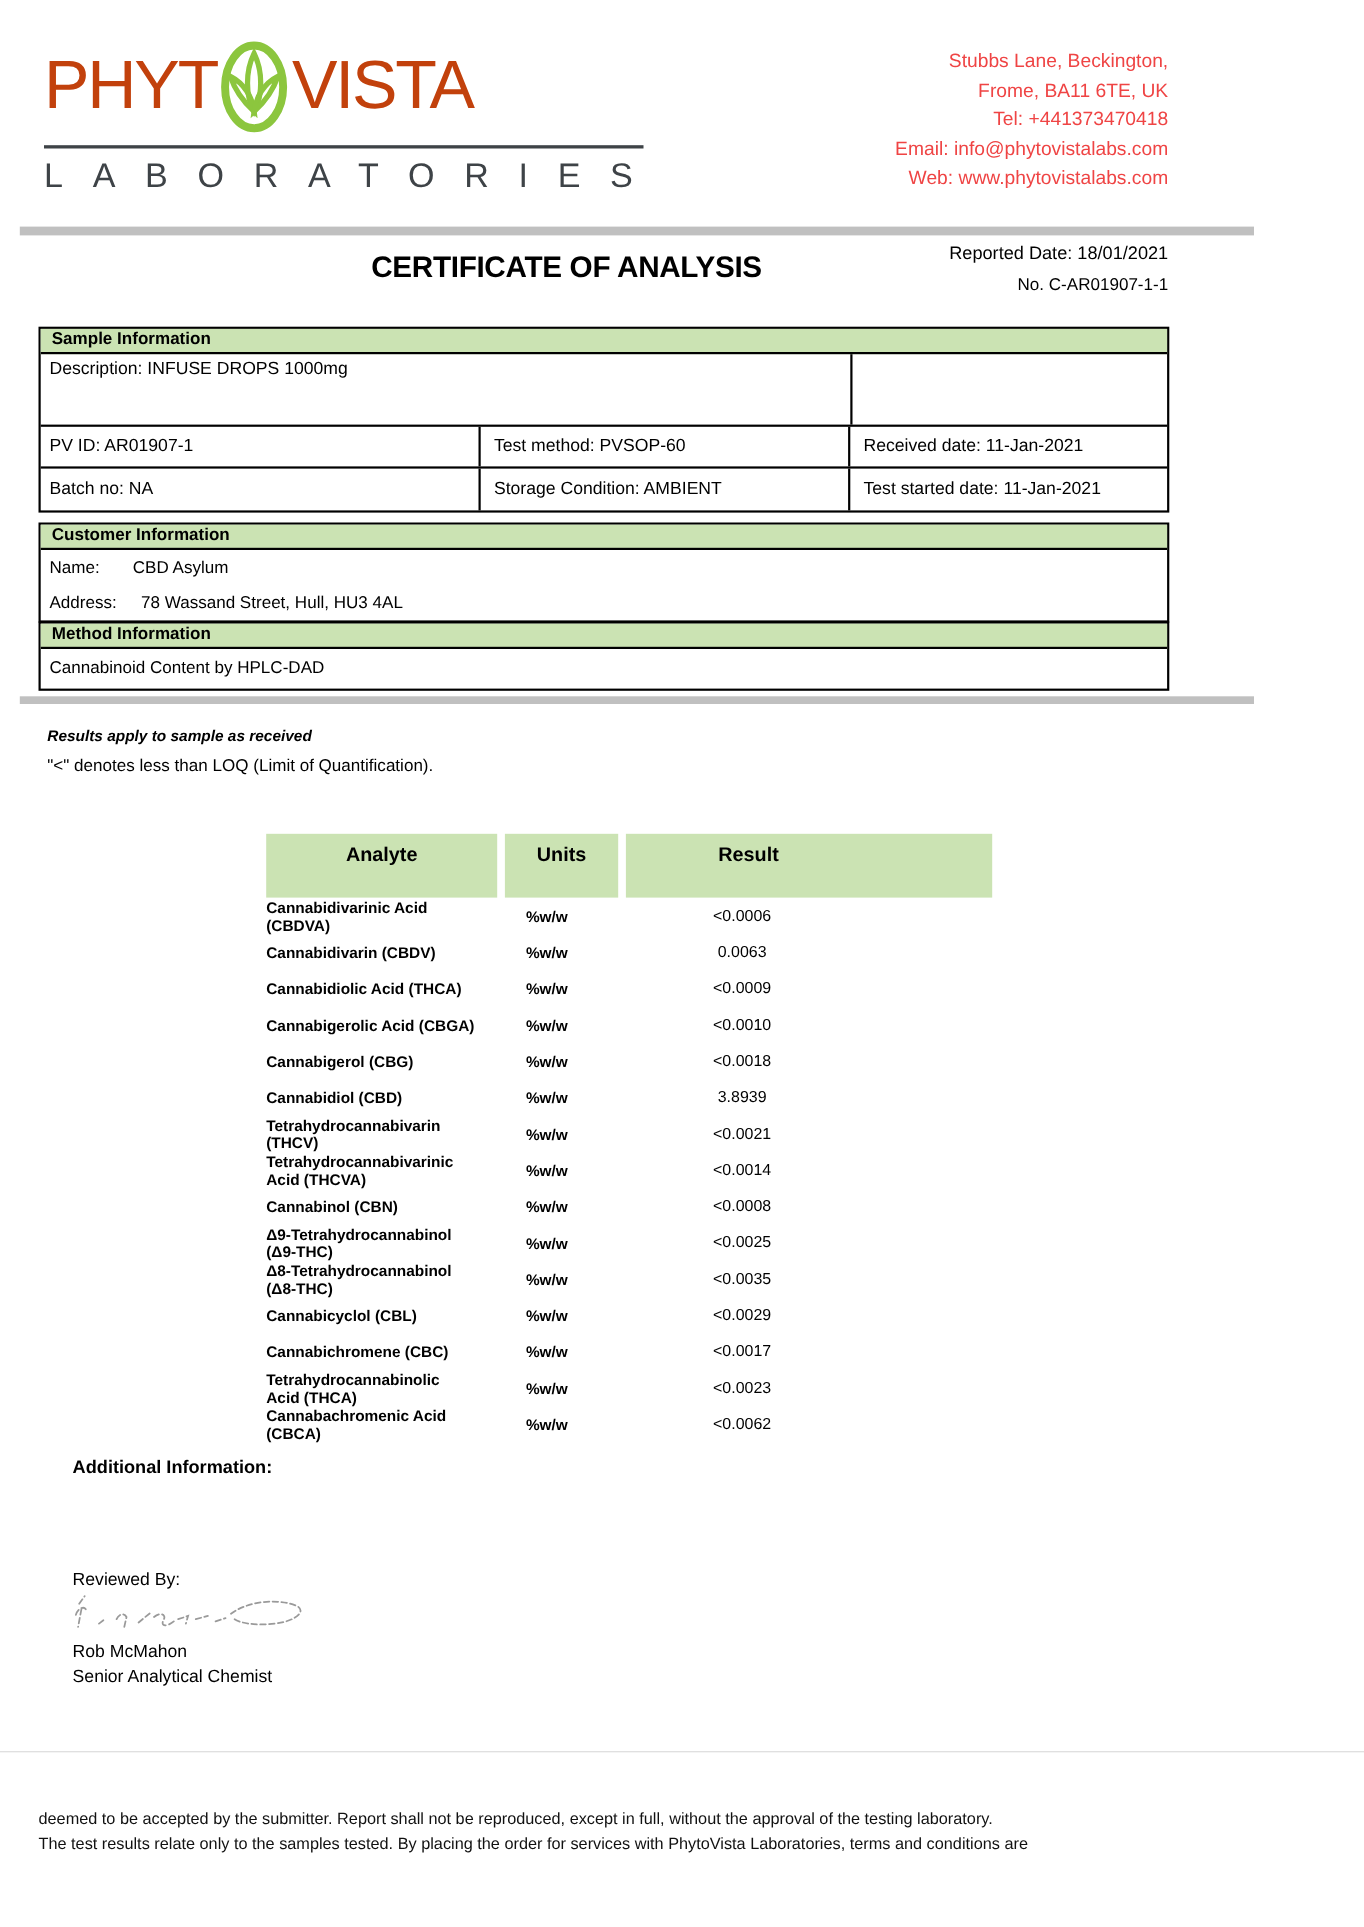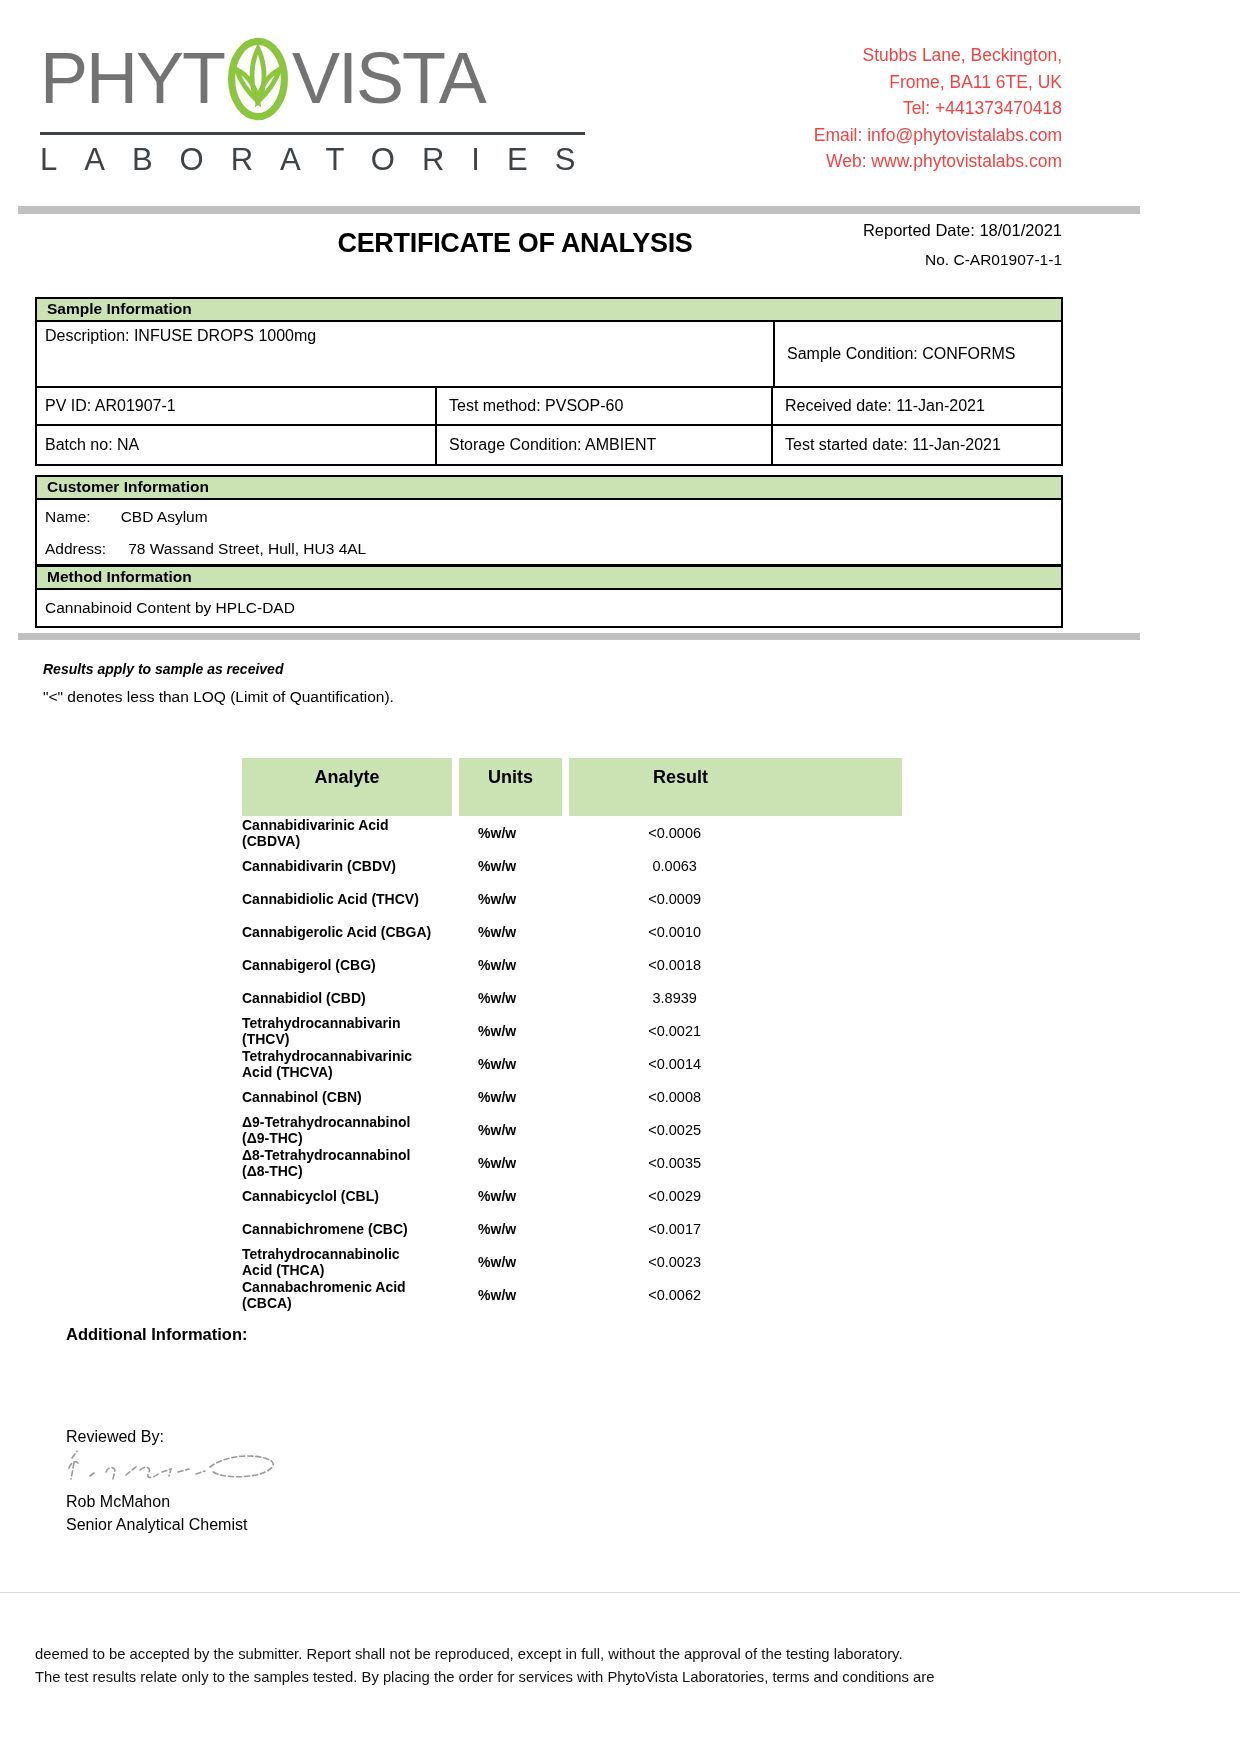--- a/index.html
+++ b/index.html
@@ -3,21 +3,21 @@
 <meta charset="utf-8">
 <style>
   html,body{margin:0;padding:0;background:#ffffff;}
   .page{
     position:relative;width:1240px;height:1752px;background:#ffffff;
     font-family:"Liberation Sans", sans-serif;color:#000;overflow:hidden;
   }
   
   .logo{position:absolute;left:40px;top:26px;width:548px;}
   .logo-top{display:flex;align-items:center;height:104px;}
-  .logo-word{font-size:72px;line-height:104px;color:#737373;letter-spacing:-2px;white-space:nowrap;}
+  .logo-word{font-size:62px;line-height:104px;color:#c2410c;letter-spacing:-2px;white-space:nowrap;}
   .leaf{margin:6px 2px 0 2px;flex:0 0 auto;}
   .logo-rule{height:3px;background:#3E4347;margin-top:2px;width:545px;}
   .logo-sub{margin-top:7px;font-size:31px;color:#3E4347;letter-spacing:27px;white-space:nowrap;}
   .contact{position:absolute;top:42px;right:178px;text-align:right;font-size:17.5px;line-height:26.5px;color:#ef4444;}
   
   .gray-bar{position:absolute;left:18px;width:1122px;background:#C0C0C0;}
   .bar1{top:206px;height:8px;}
   .bar2{top:633px;height:7px;}
   
   .doc-title{position:absolute;top:228px;left:0;width:1030px;text-align:center;font-size:27px;font-weight:bold;letter-spacing:-0.3px;}
@@ -103,21 +103,20 @@
   <div class="doc-title">CERTIFICATE OF ANALYSIS</div>
   <div class="meta">
     <div class="meta-line1">Reported Date: 18/01/2021</div>
     <div class="meta-line2">No. C-AR01907-1-1</div>
   </div>
 
   <div class="section sec-sample">
     <div class="green-head">Sample Information</div>
     <div class="row rowA">
       <div class="cell cell-desc">Description: INFUSE DROPS 1000mg</div>
-      <div class="cell cell-cond">Sample Condition: CONFORMS</div>
     </div>
     <div class="row rowB">
       <div class="cell c1">PV ID: AR01907-1</div>
       <div class="cell c2">Test method: PVSOP-60</div>
       <div class="cell c3">Received date: 11-Jan-2021</div>
     </div>
     <div class="row rowC">
       <div class="cell c1">Batch no: NA</div>
       <div class="cell c2">Storage Condition: AMBIENT</div>
       <div class="cell c3">Test started date: 11-Jan-2021</div>
@@ -159,21 +158,21 @@
       <div class="r-c r-result">&lt;0.0006</div>
     </div>
 
     <div class="r-row">
       <div class="r-c r-analyte">Cannabidivarin (CBDV)</div>
       <div class="r-c r-units">%w/w</div>
       <div class="r-c r-result">0.0063</div>
     </div>
 
     <div class="r-row">
-      <div class="r-c r-analyte">Cannabidiolic Acid (THCV)</div>
+      <div class="r-c r-analyte">Cannabidiolic Acid (THCA)</div>
       <div class="r-c r-units">%w/w</div>
       <div class="r-c r-result">&lt;0.0009</div>
     </div>
 
     <div class="r-row">
       <div class="r-c r-analyte">Cannabigerolic Acid (CBGA)</div>
       <div class="r-c r-units">%w/w</div>
       <div class="r-c r-result">&lt;0.0010</div>
     </div>
 

